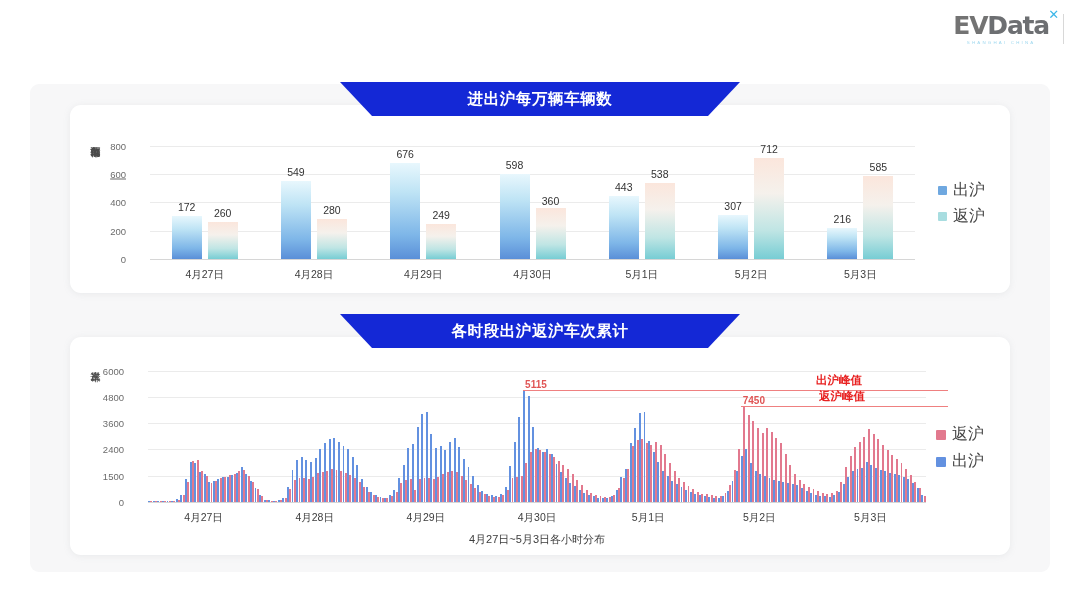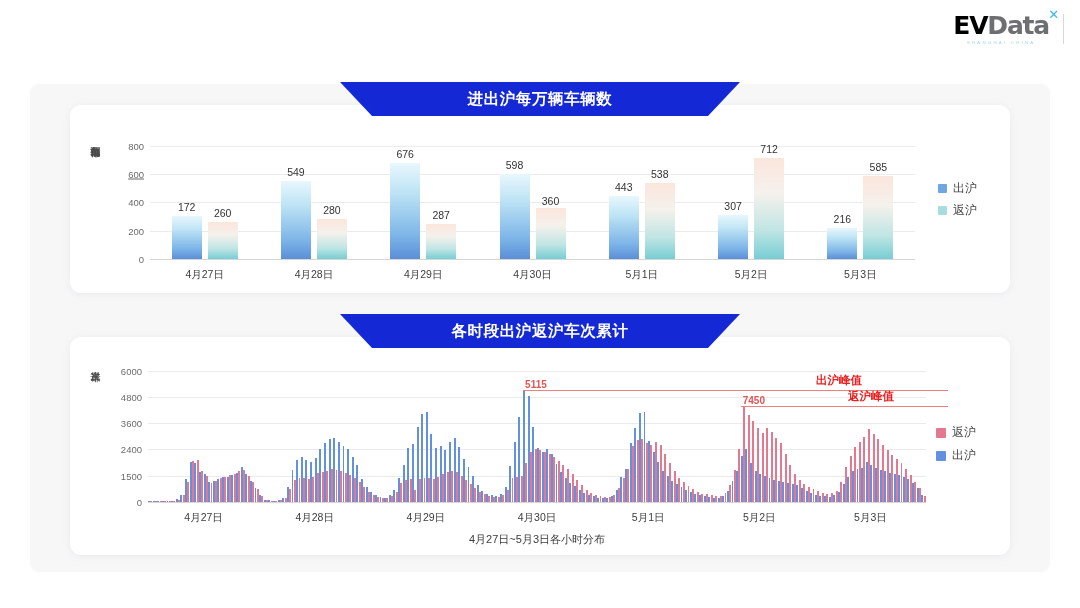--- a/index.html
+++ b/index.html
@@ -18,21 +18,21 @@
   }
   #logo-group {
     position: absolute; right: 16px; top: 13px;
     display: flex; align-items: center; gap: 14px;
   }
   .logo-ev { position: relative; display:flex; flex-direction:column; align-items:center; }
   .logo-ev-main {
     font-size: 25px; font-weight: 700; letter-spacing: -1.2px;
     color: #6d6f72; line-height: 1; font-family: "DejaVu Sans", sans-serif;
   }
-  .logo-ev-main .ev { color: #000000; }
+  .logo-ev-main .ev { color: #737373; }
   .logo-ev-x {
     position: absolute; right: -9px; top: -5px;
     font-size: 13px; color: #3bb6e8; font-weight: 600;
   }
   .logo-ev-sub {
     font-size: 4.4px; letter-spacing: 2.2px; color: #9fd8ef;
     margin-top: 2px; text-transform: uppercase;
   }
   .logo-divider { width: 1px; height: 30px; background: #d8d8d8; }
   .logo-gauss { display: flex; align-items: center; gap: 7px; }
@@ -73,21 +73,21 @@
   }
   #ribbon-1 { left: 340px; top: 82px; width: 400px; }
   #ribbon-2 { left: 340px; top: 314px; width: 400px; }
 
   
   .plot { position: absolute; }
   .gridline {
     position: absolute; height: 1px; background: #ebebeb; left: 0; right: 0;
   }
   .ytick {
-    position: absolute; right: 100%; margin-right: 6px;
+    position: absolute; right: 100%; margin-right: 24px;
     font-size: 9.5px; color: #6b6b6b; transform: translateY(-50%);
     white-space: nowrap;
   }
   .xtick {
     position: absolute; font-size: 10.5px; color: #3c3c3c;
     transform: translateX(-50%); white-space: nowrap;
   }
   .ylabel {
     position: absolute; font-size: 10px; color: #4a4a4a;
     writing-mode: vertical-rl; text-orientation: upright;
@@ -114,21 +114,21 @@
     position: absolute; left: 938px; top: 180px;
     display: flex; flex-direction: column; gap: 5px;
   }
   #c2-legend {
     position: absolute; left: 936px; top: 424px;
     display: flex; flex-direction: column; gap: 6px;
   }
   .legend-row { display: flex; align-items: center; gap: 6px; }
   .legend-sw { width: 10px; height: 10px; border-radius: 1px; display: block; }
   .legend-sw.sm { width: 9px; height: 9px; }
-  .legend-lbl { font-size: 12px; color: #444; white-space: nowrap; }
+  .legend-lbl { font-size: 16px; color: #444; white-space: nowrap; }
 
   
   #c2-plot { left: 148px; top: 364px; width: 778px; height: 138px; }
   .hb { position: absolute; bottom: 0; }
   .hb.blue { background: #6391e0; }
   .hb.pink { background: #e2798e; }
 
   .peakline {
     position: absolute; height: 1px; background: #ef8080;
   }
@@ -188,21 +188,21 @@
     <div class="barlabel" style="left: 72.6429px; top: 70.1163px;">260</div>
     <div class="xtick" style="left: 54.6429px; top: 131px;">4月27日</div>
     <div class="bar1" style="left: 130.929px; height: 77.8814px;"></div>
     <div class="bar2" style="left: 166.929px; height: 39.7209px;"></div>
     <div class="barlabel" style="left: 145.929px; top: 29.1186px;">549</div>
     <div class="barlabel" style="left: 181.929px; top: 67.2791px;">280</div>
     <div class="xtick" style="left: 163.929px; top: 131px;">4月28日</div>
     <div class="bar1" style="left: 240.214px; height: 95.8977px;"></div>
     <div class="bar2" style="left: 276.214px; height: 35.3233px;"></div>
     <div class="barlabel" style="left: 255.214px; top: 11.1023px;">676</div>
-    <div class="barlabel" style="left: 291.214px; top: 71.6767px;">287</div>
+    <div class="barlabel" style="left: 291.214px; top: 71.6767px;">249</div>
     <div class="xtick" style="left: 273.214px; top: 131px;">4月29日</div>
     <div class="bar1" style="left: 349.5px; height: 84.8326px;"></div>
     <div class="bar2" style="left: 385.5px; height: 51.0698px;"></div>
     <div class="barlabel" style="left: 364.5px; top: 22.1674px;">598</div>
     <div class="barlabel" style="left: 400.5px; top: 58px;">360</div>
     <div class="xtick" style="left: 382.5px; top: 131px;">4月30日</div>
     <div class="bar1" style="left: 458.786px; height: 62.8442px;"></div>
     <div class="bar2" style="left: 494.786px; height: 76.3209px;"></div>
     <div class="barlabel" style="left: 473.786px; top: 44.1558px;">443</div>
     <div class="barlabel" style="left: 509.786px; top: 30.6791px;">538</div>
@@ -589,21 +589,21 @@
     <div class="xtick" style="left: 389px; top: 147px;">4月30日</div>
     <div class="xtick" style="left: 500.143px; top: 147px;">5月1日</div>
     <div class="xtick" style="left: 611.286px; top: 147px;">5月2日</div>
     <div class="xtick" style="left: 722.429px; top: 147px;">5月3日</div>
     <div class="subtitle" style="left: 389px; top: 168px;">4月27日~5月3日各小时分布</div>
     <div class="peakline" style="left: 375.107px; right: -22px; top: 25.9571px; background: rgb(239, 128, 128);"></div>
     <div class="peakvalue" style="left: 377.107px; top: 14.9571px;">5115</div>
     <div class="peaklabel" style="left: 668px; top: 8.95714px; color: rgb(232, 34, 34);">出沪峰值</div>
     <div class="peakline" style="left: 592.762px; right: -22px; top: 42.4952px; background: rgb(239, 128, 128);"></div>
     <div class="peakvalue" style="left: 594.762px; top: 31.4952px;">7450</div>
-    <div class="peaklabel" style="left: 700px; top: 25.4952px; color: rgb(232, 34, 34);">返沪峰值</div>
+    <div class="peaklabel" style="left: 671px; top: 25.4952px; color: rgb(232, 34, 34);">返沪峰值</div>
   </div>
 <div id="c2-legend">
     <div class="legend-row">
       <div class="legend-sw" style="background: rgb(226, 121, 142);"></div>
       <div class="legend-lbl">返沪</div>
     </div>
     <div class="legend-row">
       <div class="legend-sw" style="background: rgb(99, 145, 224);"></div>
       <div class="legend-lbl">出沪</div>
     </div>

